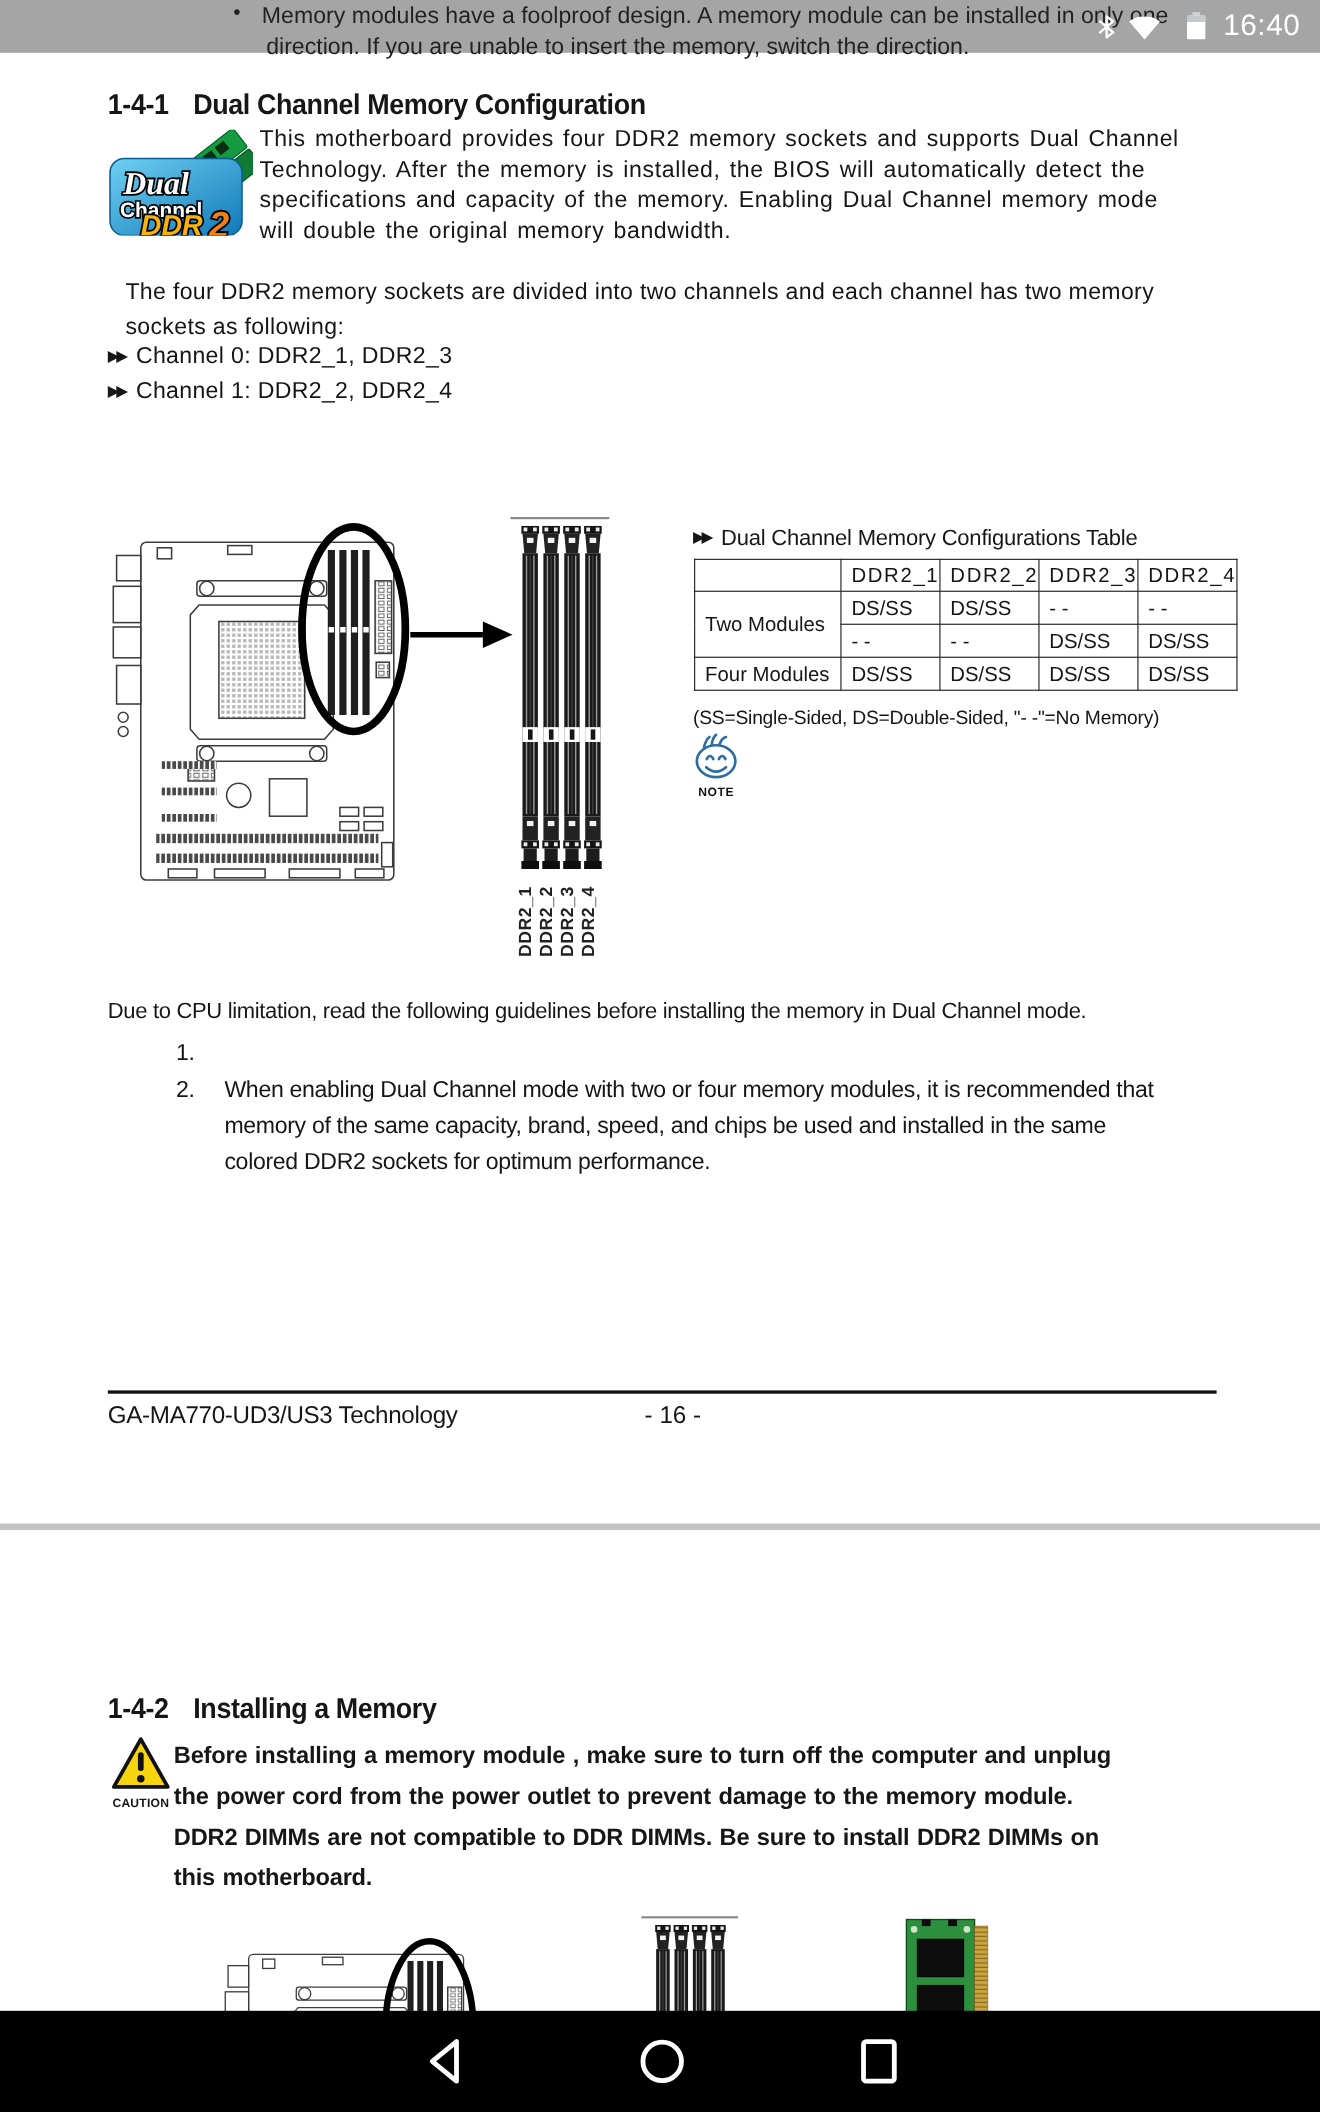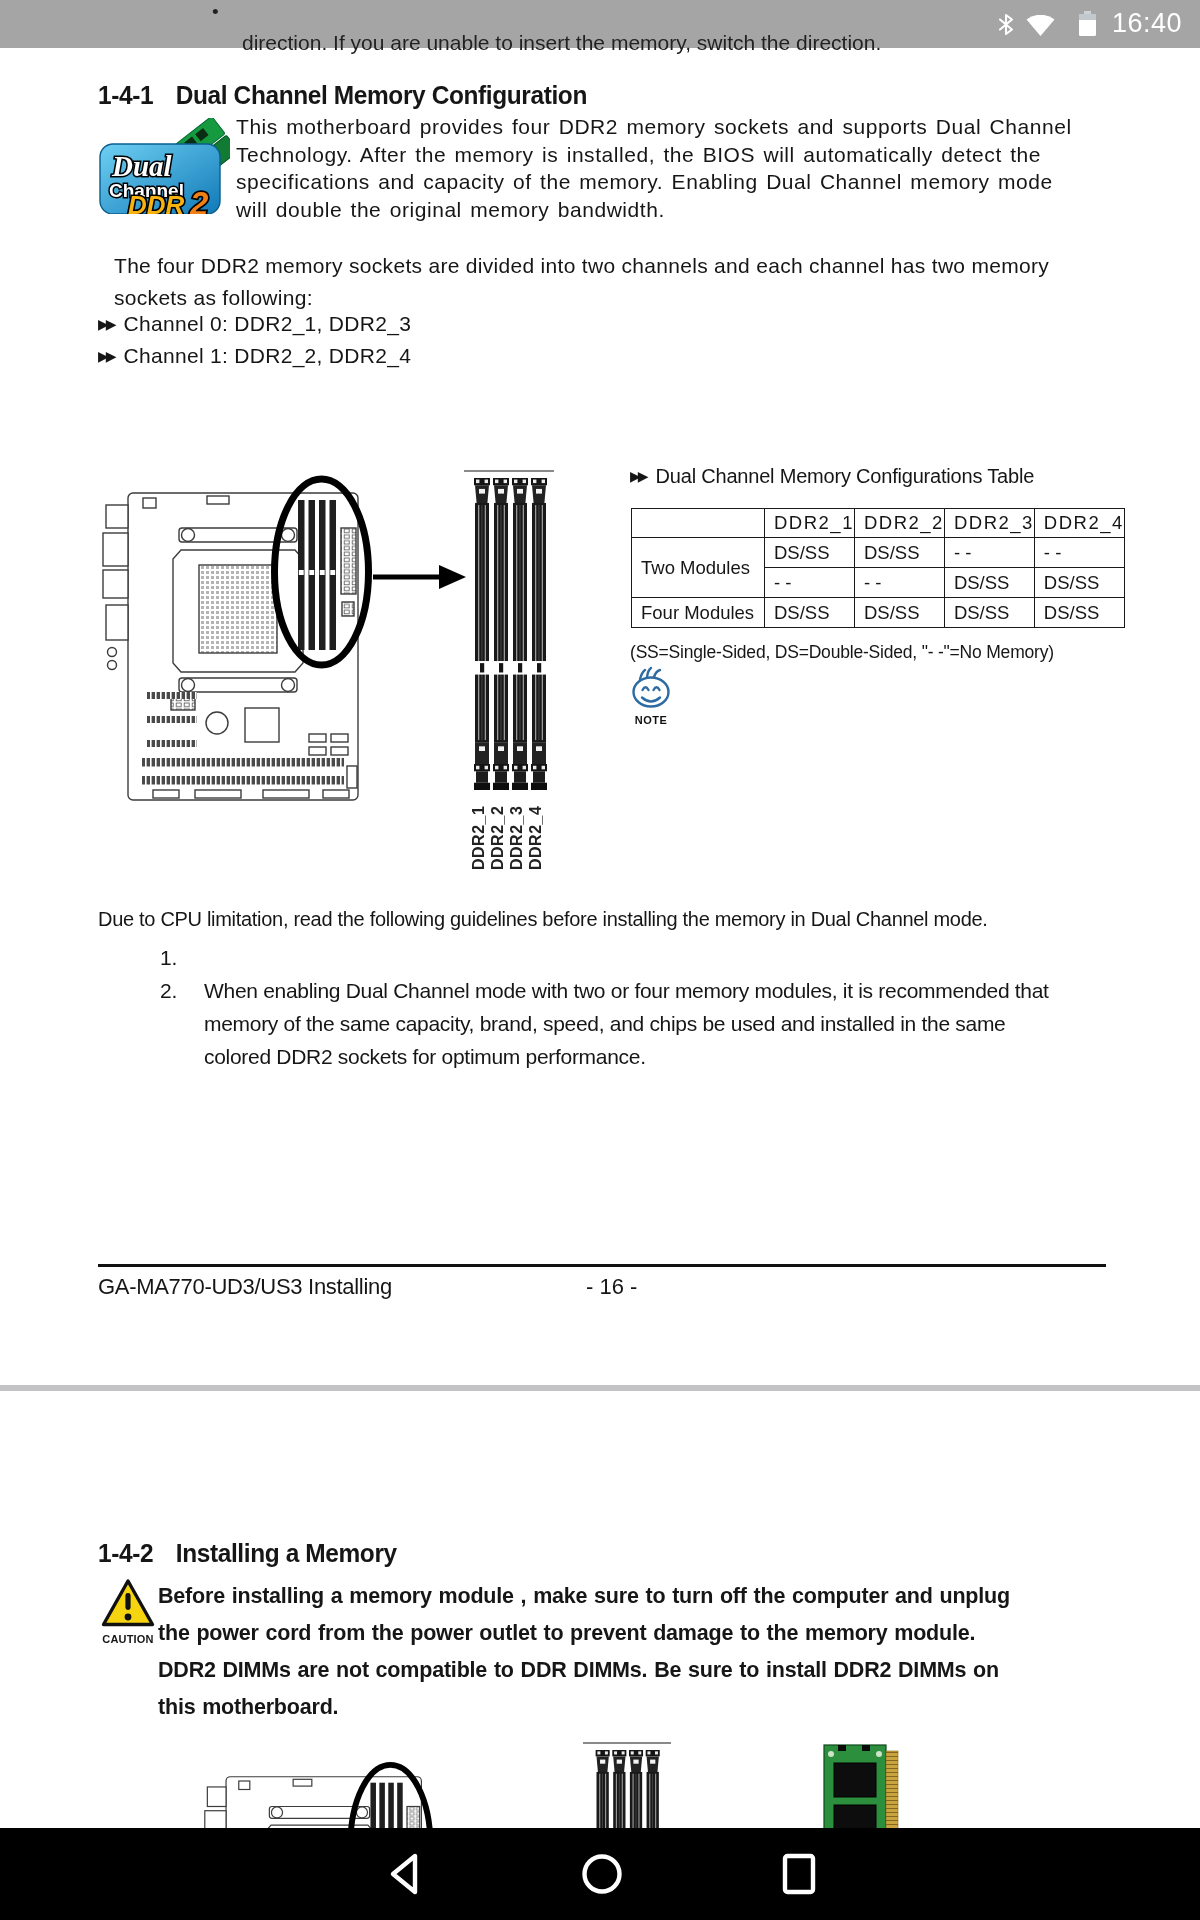--- a/index.html
+++ b/index.html
@@ -35,21 +35,21 @@
   #logo { left:98px; top:118px; width:132px; height:96px; }
 
   
   #dimm-topline  { left:464px; top:470px; width:90px; height:2px; background:#8a8a8a; }
   #mobo1   { left:95px;  top:470px; }
   #dimms1  { left:462px; top:478px; }
   .dimm-label { position:absolute; top:870px; font-size:16px; font-weight:600; letter-spacing:0.5px;
                 transform:rotate(-90deg); transform-origin:0 0; white-space:nowrap; color:#222; }
 
   
-  #table-title { left:630px; top:465px; font-size:20px; letter-spacing:-0.2px; white-space:nowrap; }
+  #table-title { left:630px; top:478px; font-size:20px; letter-spacing:-0.2px; white-space:nowrap; }
   #cfg-table { left:631px; top:508px; border-collapse:collapse; table-layout:fixed; }
   #cfg-table th, #cfg-table td {
     border:1px solid #1a1a1a; font-weight:normal; font-size:18.5px;
     padding:0 0 0 9px; text-align:left; height:30px; white-space:nowrap;
   }
   #cfg-table tr.hdr th { height:29px; letter-spacing:1.5px; }
   #cfg-table .c0 { width:133px; } #cfg-table .c { width:79px; }
   #legend { left:630px; top:642px; font-size:17.5px; letter-spacing:-0.2px; white-space:nowrap; }
   #note-icon { left:626px; top:666px; text-align:center; width:50px; }
   #note-label { display:block; font-size:11px; font-weight:bold; color:#111; letter-spacing:0.5px; margin-top:-2px; }
@@ -196,20 +196,21 @@
         <rect x="168" y="320" width="46" height="8"></rect>
           <rect x="228" y="320" width="26" height="8"></rect>
         <rect x="252" y="296" width="10" height="22"></rect>
 
         <ellipse cx="226.5" cy="102" rx="47" ry="93" fill="none" stroke="#000" stroke-width="7"></ellipse>
       </g>
     </defs>
   </svg>
 
   <span class="abs" id="behind-bullet">•</span>
+  <span class="abs" id="behind-line1">Memory modules have a foolproof design. A memory module can be installed in only one</span>
   <span class="abs" id="behind-line2">direction. If you are unable to insert the memory, switch the direction.</span>
 
   <div class="abs" id="statusbar">
     <svg class="abs" style="left:998px;top:13px" width="16" height="23" viewBox="0 0 16 23">
       <path d="M2 6.5 L14 16.5 L8 21 L8 2 L14 6.5 L2 16.5" fill="none" stroke="#fff" stroke-width="2.1" stroke-linejoin="round" stroke-linecap="round"></path>
     </svg>
     <svg class="abs" style="left:1026px;top:15px" width="29" height="21" viewBox="0 0 29 21">
       <path d="M14.5 21 L0.5 4.5 A 23 23 0 0 1 28.5 4.5 Z" fill="#fff"></path>
     </svg>
     <svg class="abs" style="left:1079px;top:11px" width="17" height="25" viewBox="0 0 17 25">
@@ -333,21 +334,21 @@
     <span class="n">1.</span>
   </div>
   <div class="abs gitem" id="gitem2">
     <span class="n">2.</span>
       <span class="t">When enabling Dual Channel mode with two or four memory modules, it is recommended that
 memory of the same capacity, brand, speed, and chips be used and installed in the same
 colored DDR2 sockets for optimum performance.</span>
   </div>
 
   <div class="abs" id="footer-rule"></div>
-  <div class="abs" id="footer-left">GA-MA770-UD3/US3 Installing</div>
+  <div class="abs" id="footer-left">GA-MA770-UD3/US3 Technology</div>
   <div class="abs" id="footer-page">- 16 -</div>
 
   <div class="abs" id="page-divider"></div>
 
   <div class="abs h1" id="sec2">
     <span class="num">1-4-2</span><span>Installing a Memory</span>
   </div>
 
   <div class="abs" id="caution-icon">
     <svg width="54" height="50" viewBox="0 0 54 50">

